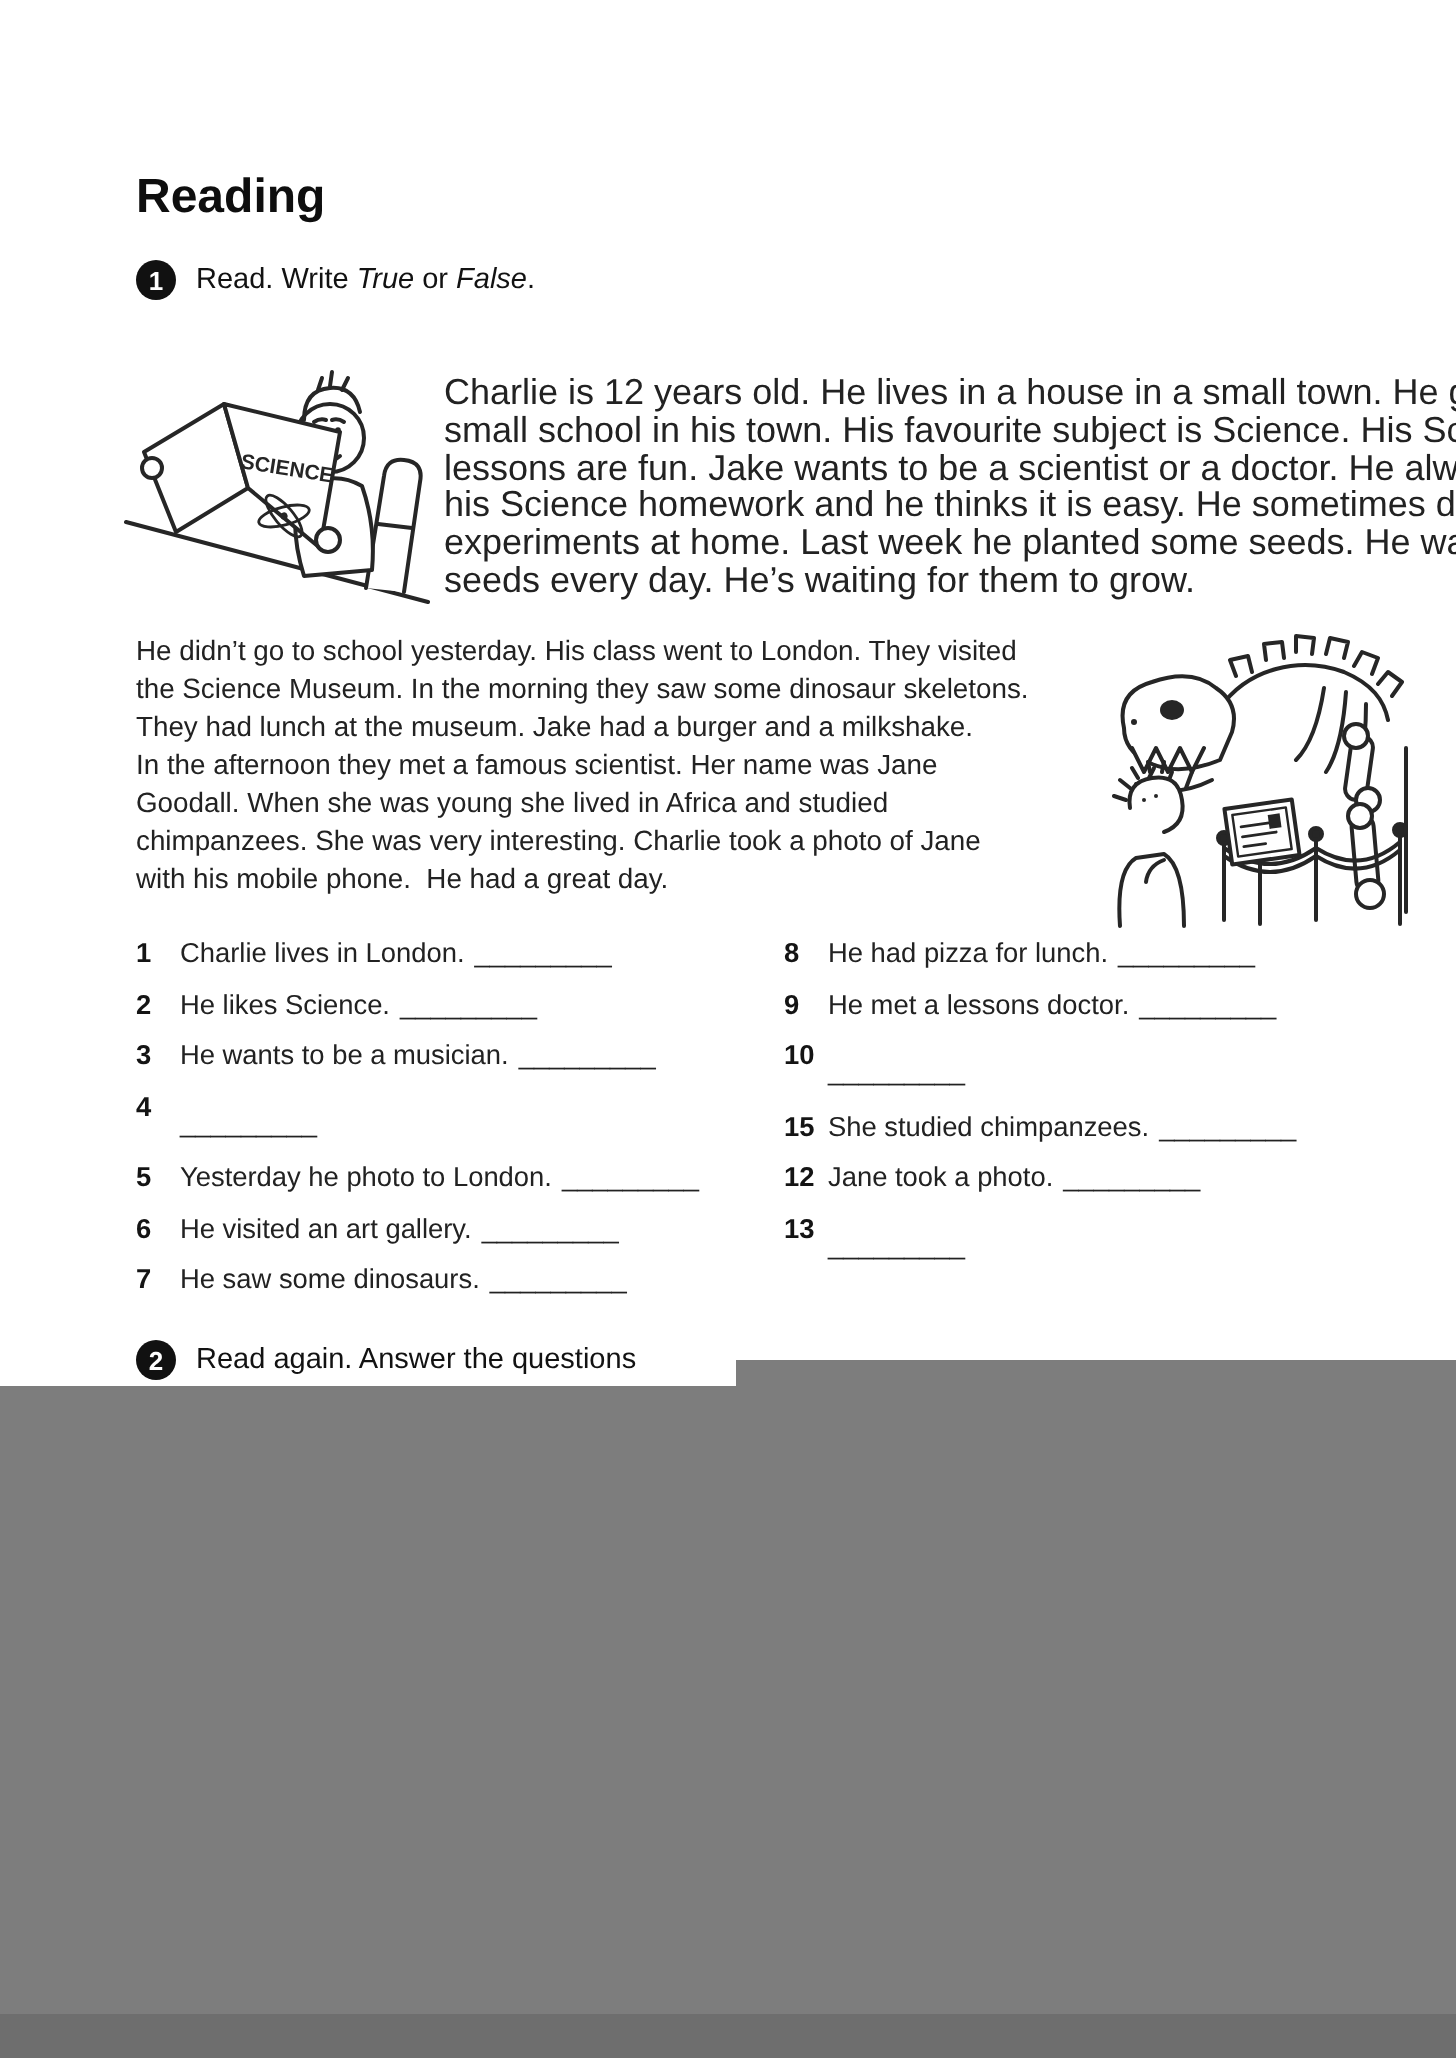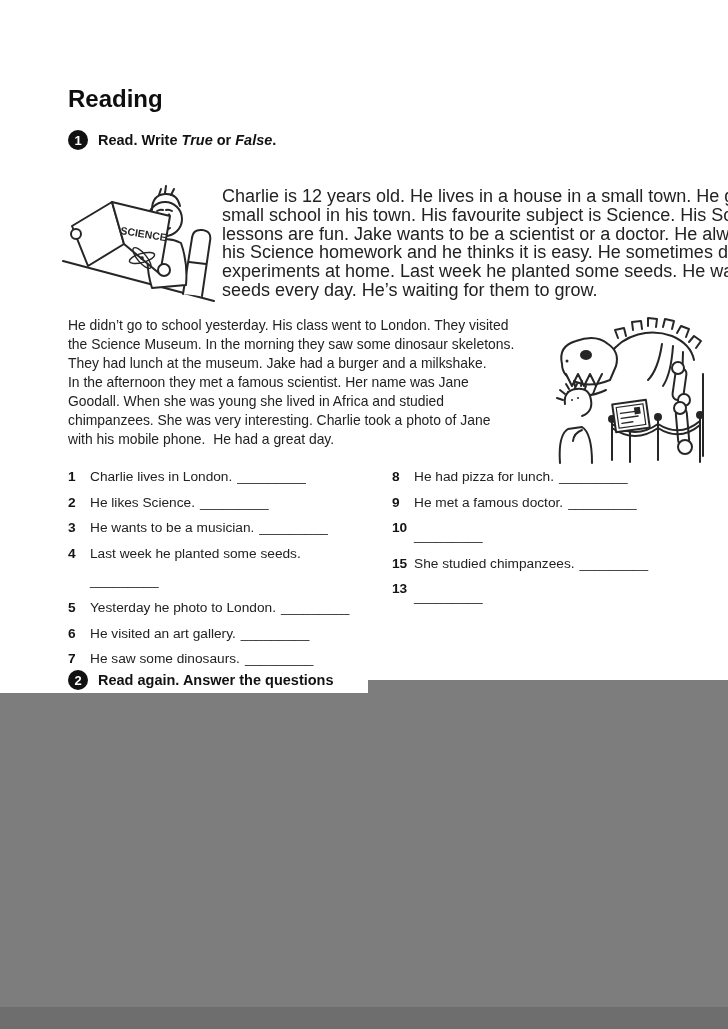--- a/index.html
+++ b/index.html
@@ -8,21 +8,21 @@
     font-family:"Liberation Sans",sans-serif;color:#1e1e1e;padding-left:16px;
   }
   .title{position:absolute;left:68px;top:85px;margin:0;font-size:24px;font-weight:700;color:#0e0e0e;}
   .ex-header{position:absolute;display:flex;align-items:center;gap:10px;}
   .ex1{left:68px;top:130px;}
   .ex2{left:68px;top:670px;}
   .badge{
     width:20px;height:20px;border-radius:50%;color:#fff;font-size:13px;font-weight:700;
     display:flex;align-items:center;justify-content:center;flex:none;background:#111;
   }
-  .ex-instruction{font-size:14.5px;font-weight:700;color:#121212;white-space:pre;}
+  .ex-instruction{font-size:14.5px;font-weight:400;color:#121212;white-space:pre;}
   .i{font-style:italic;}
   .passage{position:absolute;margin:0;font-family:inherit;white-space:pre;color:#222;}
   .p1{left:222px;top:187px;font-size:18px;line-height:18.8px;}
   .p2{left:68px;top:316px;font-size:13.9px;line-height:19px;}
   .illus{position:absolute;}
   .boy{left:62px;top:182px;width:153px;height:123px;}
   .dino{left:552px;top:316px;width:156px;height:148px;}
   .line-art{fill:none;stroke:#262626;stroke-width:2;stroke-linecap:round;stroke-linejoin:round;}
   .qcol{position:absolute;top:467px;font-size:13.7px;color:#222;}
   .qcol.left{left:68px;width:312px;}
@@ -152,21 +152,21 @@
   <div class="q-item">
     <span class="q-num">3</span>
     <span class="q-body">
       <span class="q-text">He wants to be a musician.</span><span class="q-blank inline">_________</span>
     </span>
   </div>
 
   <div class="q-item">
     <span class="q-num">4</span>
     <span class="q-body">
-      <span class="q-text">Last week he planted some seeds.</span><span class="q-blank line">_________</span>
+      <span class="q-blank line">_________</span>
     </span>
   </div>
 
   <div class="q-item">
     <span class="q-num">5</span>
     <span class="q-body">
       <span class="q-text">Yesterday he photo to London.</span><span class="q-blank inline">_________</span>
     </span>
   </div>
 
@@ -188,38 +188,44 @@
   <div class="q-item">
     <span class="q-num">8</span>
     <span class="q-body">
       <span class="q-text">He had pizza for lunch.</span><span class="q-blank inline">_________</span>
     </span>
   </div>
 
   <div class="q-item">
     <span class="q-num">9</span>
     <span class="q-body">
-      <span class="q-text">He met a famous doctor.</span><span class="q-blank inline">_________</span>
+      <span class="q-text">He met a lessons doctor.</span><span class="q-blank inline">_________</span>
     </span>
   </div>
 
   <div class="q-item">
     <span class="q-num">10</span>
     <span class="q-body">
       <span class="q-blank line">_________</span>
     </span>
   </div>
 
   <div class="q-item">
     <span class="q-num">15</span>
     <span class="q-body">
       <span class="q-text">She studied chimpanzees.</span><span class="q-blank inline">_________</span>
     </span>
   </div>
 
+  <div class="q-item">
+    <span class="q-num">12</span>
+    <span class="q-body">
+      <span class="q-text">Jane took a photo.</span><span class="q-blank inline">_________</span>
+    </span>
+  </div>
 
   <div class="q-item">
     <span class="q-num">13</span>
     <span class="q-body">
       <span class="q-blank line">_________</span>
     </span>
   </div>
 </div>
 
   <div class="ex-header ex2">

